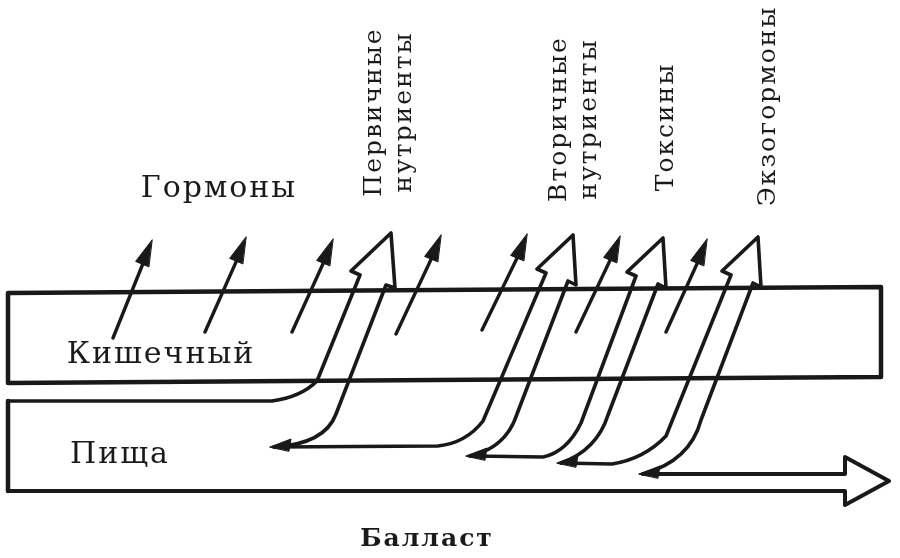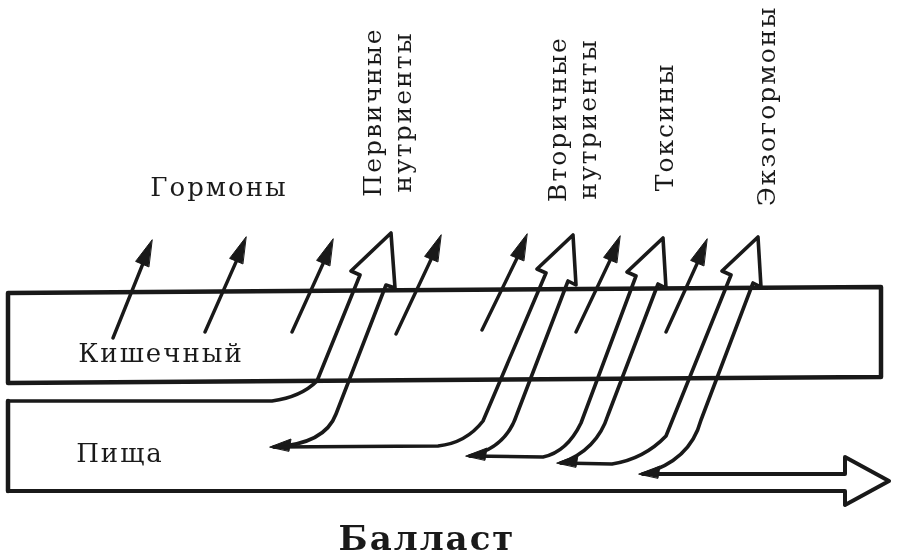--- a/index.html
+++ b/index.html
@@ -9,25 +9,25 @@
   }
   .stage svg{position:absolute;left:0;top:0;}
   .lines path{fill:none;stroke:#191919;stroke-linecap:round;stroke-linejoin:round;}
   .lines .band{stroke-width:4.5;}
   .lines .ballast{stroke-width:4;}
   .lines .peel{stroke-width:3.6;}
   .lines .thin{stroke-width:3.4;}
   .lines .solid{fill:#191919;stroke:#191919;stroke-width:1;}
   .label{
     position:absolute;display:flex;flex-direction:column;align-items:center;justify-content:center;
-    color:#1a1a1a;font-size:26px;letter-spacing:2px;line-height:30px;white-space:nowrap;
+    color:#1a1a1a;font-size:30px;letter-spacing:2px;line-height:30px;white-space:nowrap;
     text-align:center;
   }
   .label.vertical{transform:rotate(-90deg);font-size:25px;}
-  .label.heavy{font-weight:bold;font-size:34px;}
+  .label.heavy{font-weight:bold;font-size:25px;}
 </style>
 </head>
 <body>
 
 <div class="stage">
 
   <svg class="lines" width="900" height="558" viewBox="0 0 900 558">
 
     <g>
       <path class="band" d="M8,293 L881,287 L881,377 L8,383 Z"></path>

